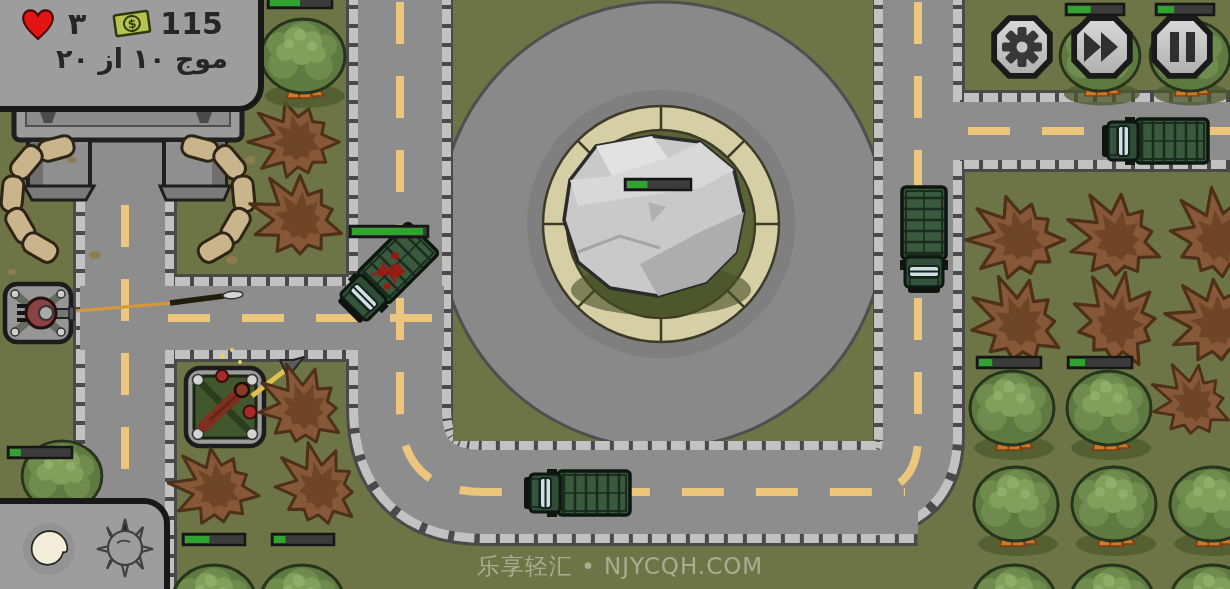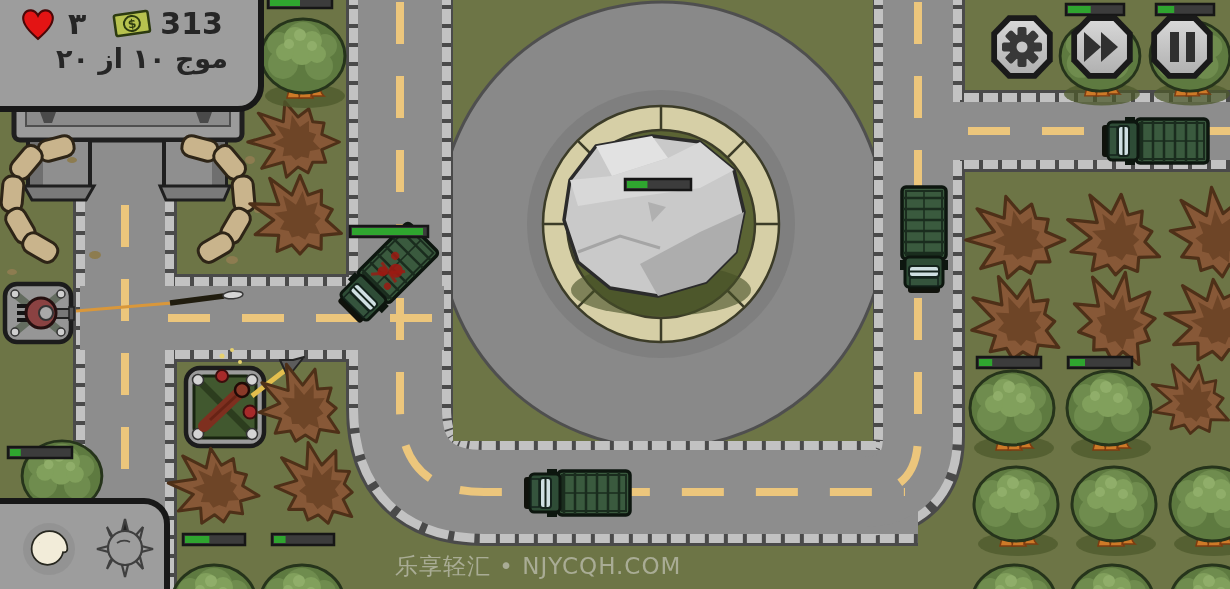--- a/index.html
+++ b/index.html
@@ -20,21 +20,21 @@
        clip-path:polygon(28% 2%,72% 2%,98% 28%,98% 72%,72% 98%,28% 98%,2% 72%,2% 28%);cursor:pointer;}
   .btn-face{position:absolute;inset:6px;background:linear-gradient(#d8d8d8,#b0b0b0);
        clip-path:polygon(28% 2%,72% 2%,98% 28%,98% 72%,72% 98%,28% 98%,2% 72%,2% 28%);
        display:flex;align-items:center;justify-content:center;}
   
   .abilities{position:absolute;left:-8px;top:498px;width:178px;height:100px;background:#9d9d9d;
        border:6px solid #181818;border-radius:0 26px 0 0;box-sizing:border-box;z-index:20;
        display:flex;align-items:center;gap:14px;padding-left:20px;}
   .ability{width:62px;height:62px;display:flex;align-items:center;justify-content:center;cursor:pointer;}
   
-  .watermark{position:absolute;left:395px;top:551px;width:450px;text-align:left;z-index:30;
+  .watermark{position:absolute;left:395px;top:551px;width:450px;text-align:center;z-index:30;
        font-size:23px;color:#cfcfc6;opacity:0.62;letter-spacing:1px;}
 </style>
 </head>
 <body>
 
 <div id="stage">
 
 <svg id="scene" width="1230" height="589" viewBox="0 0 1230 589">
   <defs>
     <clipPath id="islandClip">
@@ -358,21 +358,21 @@
     <div class="hud-row1">
       <svg class="heart" viewBox="0 0 34 32">
         <path d="M17 30 C5 20 1 12 4 6.5 C7 1.5 14 2 17 8 C20 2 27 1.5 30 6.5 C33 12 29 20 17 30 Z" fill="#e31414" stroke="#4a0808" stroke-width="2"></path>
       </svg>
       <span class="hud-num">٣</span>
       <svg class="bill" viewBox="0 0 38 28">
         <rect x="2" y="3" width="34" height="21" rx="2" fill="#b7c24f" stroke="#2c3a10" stroke-width="2.5"></rect>
         <ellipse cx="19" cy="13.5" rx="8" ry="7.5" fill="none" stroke="#2c3a10" stroke-width="2"></ellipse>
         <text x="19" y="18" text-anchor="middle" font-size="12" font-weight="bold" fill="#2c3a10" font-family="DejaVu Sans, sans-serif">$</text>
       </svg>
-      <span class="hud-num">313</span>
+      <span class="hud-num">115</span>
     </div>
     <div class="hud-row2">موج ١٠ از ٢٠</div>
   </div>
 
   <div class="controls">
     <div class="btn">
       <div class="btn-face">
         <svg width="46" height="46" viewBox="0 0 46 46">
           <g transform="translate(23,23)" fill="#383838">
             <g>

